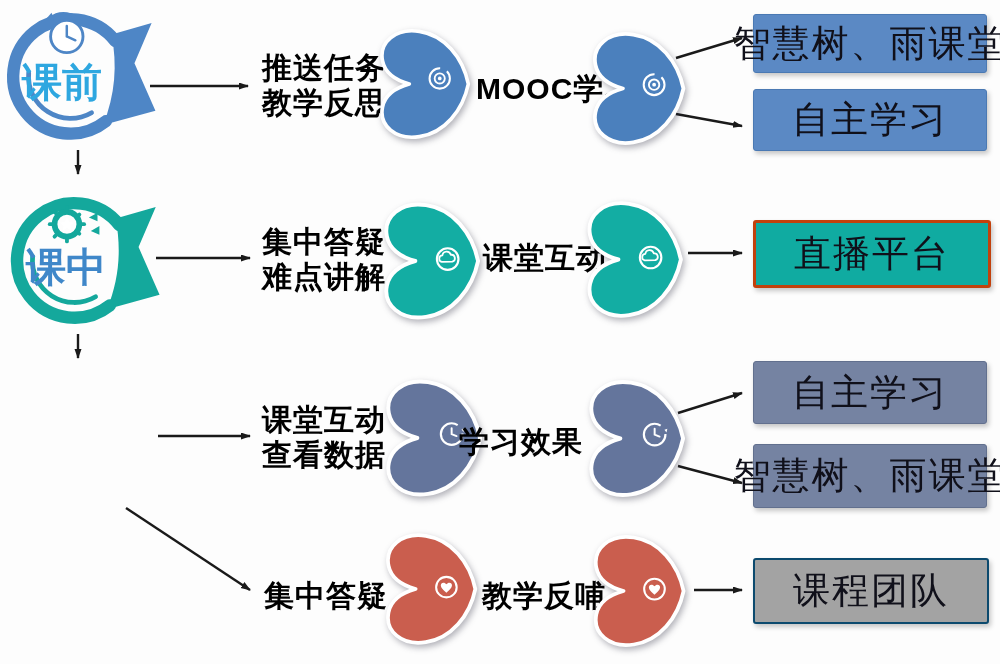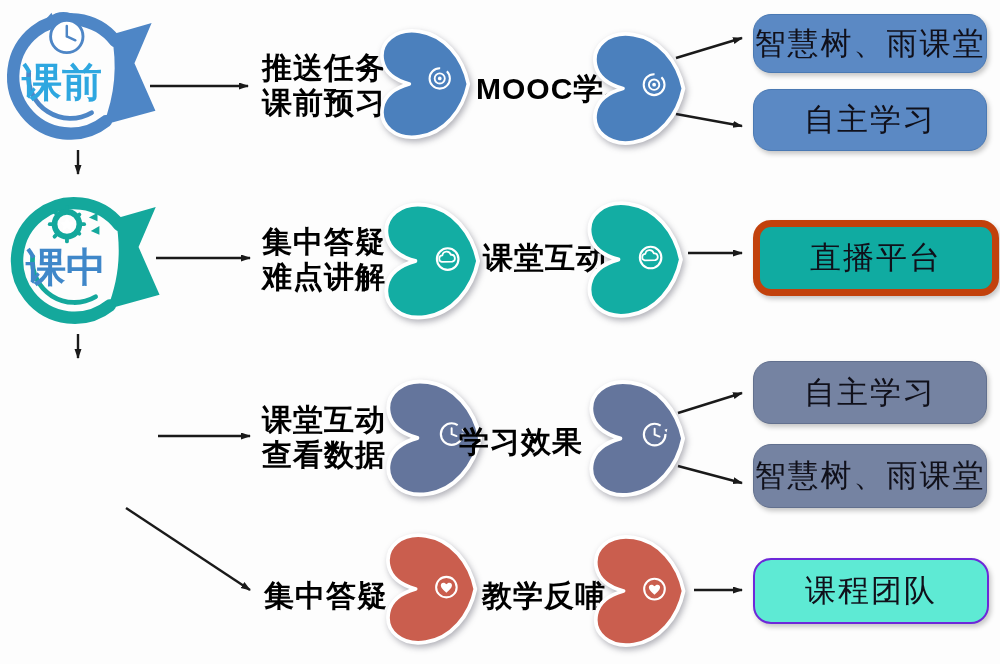--- a/index.html
+++ b/index.html
@@ -15,27 +15,27 @@
   .ring1{stroke:#4e86c6;} .beak1{fill:#4e86c6;}
   .ring2{stroke:#14a89c;} .beak2{fill:#14a89c;}
   .ring3{stroke:url(#gradStage3);} .beak3{fill:url(#gradStage3);}
   
   .chev{position:absolute;filter:drop-shadow(2px 3px 3px rgba(40,40,60,.35));overflow:visible;}
   .fill-row1{fill:#4b80bd;} .fill-row2{fill:#13ada3;} .fill-row3{fill:#64759c;} .fill-row4{fill:#ca5e4e;}
   
   .action{position:absolute;font-weight:bold;font-size:30px;line-height:35px;color:#000;
           letter-spacing:1px;white-space:nowrap;}
   
-  .pbox{position:absolute;border-radius:18px;display:flex;align-items:center;justify-content:center;
-        font-family:"Liberation Serif","DejaVu Serif",serif;font-size:31px;color:#10101a;
+  .pbox{position:absolute;border-radius:3px;display:flex;align-items:center;justify-content:center;
+        font-family:"Liberation Serif","DejaVu Serif",serif;font-size:37px;color:#10101a;
         letter-spacing:2px;white-space:nowrap;box-shadow:2px 3px 5px rgba(0,0,0,.22);}
   .b-row1{background:#5b89c4;border:1px solid #4a79b3;}
-  .b-row2{background:#10aba1;border:7px solid #c2410c;}
+  .b-row2{background:#10aba1;border:3px solid #c2410c;}
   .b-row3{background:#7583a2;border:1px solid #62708e;}
-  .b-row4{background:#5eead4;border:2px solid #6d28d9;text-align:center;}
+  .b-row4{background:#a3a3a3;border:2px solid #0c4a6e;text-align:center;}
 </style>
 </head>
 <body>
 
 <div id="canvas">
 
   <svg width="0" height="0" style="position:absolute" aria-hidden="true">
     <defs>
       <linearGradient id="gradStage3" x1="0" y1="0" x2="1" y2="1">
         <stop offset="0" stop-color="#93a1ba"></stop>
@@ -123,21 +123,21 @@
         <path d="M 64 33 l 2.2 4.6 l 5 .6 l -3.7 3.4 l 1 5 l -4.5 -2.5 l -4.5 2.5 l 1 -5 l -3.7 -3.4 l 5 -.6 Z" fill="#fff"></path>
         <path d="M 96 28 l -9 5 l 9 4 z M 98 42 l -9 5 l 9 4 z" fill="#14a89c"></path>
       </g>
       <text class="stage-label" x="63" y="99" text-anchor="middle" font-size="42" fill="#3f87c9">课中</text>
     </svg>
   </div>
 
 
   <div class="action" style="left:262px;top:50px">
     <div>推送任务</div>
-    <div>课前预习</div>
+    <div>教学反思</div>
   </div>
   <svg class="chev" style="left:372px;top:24px;width:105px;height:120px" viewBox="0 0 105 130">
     <use href="#heartShape" class="fill-row1" width="105" height="130"></use>
     <use href="#badgeTarget" x="54" y="44" width="30" height="30"></use>
   </svg>
   <div class="action" style="left:476px;top:71px">MOOC学习</div>
   <svg class="chev" style="left:586px;top:27px;width:105px;height:123px" viewBox="0 0 105 130">
     <use href="#heartShape" class="fill-row1" width="105" height="130"></use>
     <use href="#badgeTarget" x="54" y="46" width="30" height="30"></use>
   </svg>

